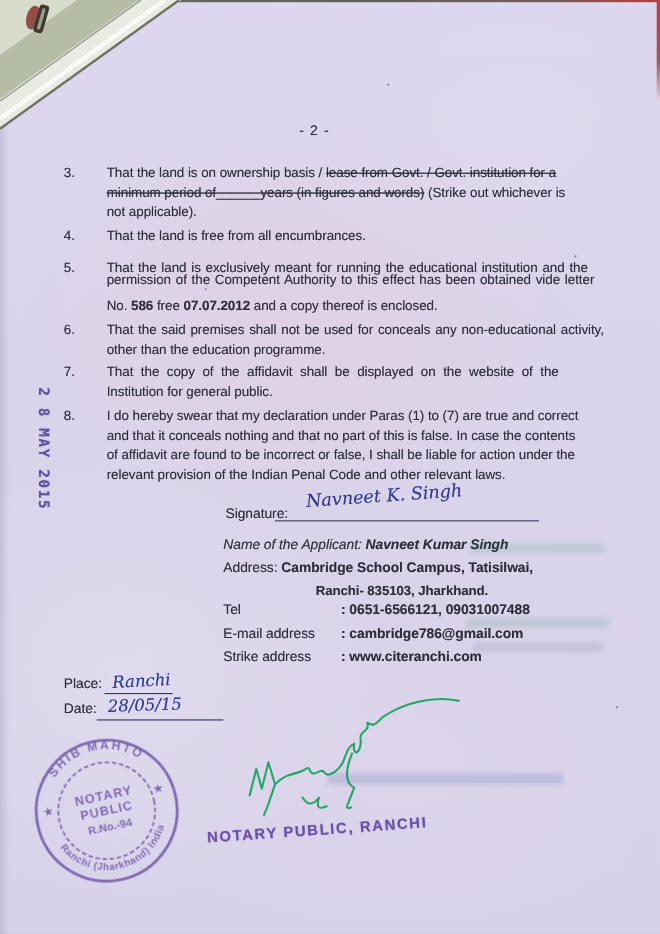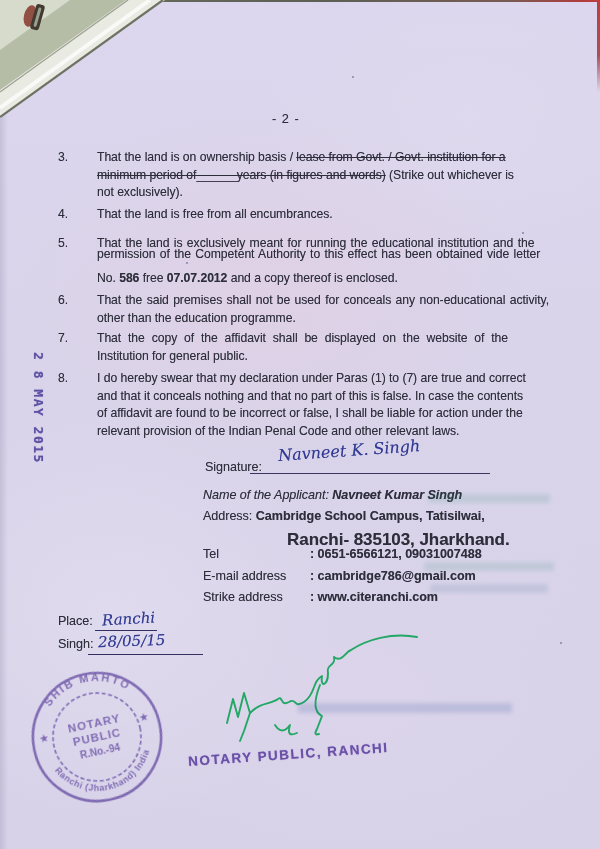--- a/index.html
+++ b/index.html
@@ -56,21 +56,21 @@
 
   <div class="tl" style="left:272px;top:111px;font-size:12.8px;letter-spacing:1px;">- 2 -</div>
 
   <div class="tl" style="left:58px;top:150px;">3.</div>
   <div class="tl" style="left:97px;top:167.5px;">
     <span class="strike">minimum period of______years (in figures and words)</span><span> (Strike out whichever is</span>
   </div>
   <div class="tl" style="left:97px;top:150px;">
     <span>That the land is on ownership basis / </span><span class="strike">lease from Govt. / Govt. institution for a</span>
   </div>
-  <div class="tl" style="left:97px;top:185px;">not exclusively).</div>
+  <div class="tl" style="left:97px;top:185px;">not applicable).</div>
 
   <div class="tl" style="left:58px;top:207px;">4.</div>
   <div class="tl" style="left:97px;top:207px;">That the land is free from all encumbrances.</div>
 
   <div class="tl" style="left:58px;top:236px;">5.</div>
   <div class="tl" style="left:97px;top:236px;word-spacing:1px;">That the land is exclusively meant for running the educational institution and the</div>
   <div class="tl" style="left:97px;top:247px;word-spacing:1px;">permission of the Competent Authority to this effect has been obtained vide letter</div>
   <div class="tl" style="left:97px;top:271px;">
     <span>No. </span><span class="b">586</span><span> free </span><span class="b">07.07.2012</span><span> and a copy thereof is enclosed.</span>
   </div>
@@ -96,36 +96,36 @@
   <div class="tl" style="left:205px;top:460px;font-size:12.6px;">Signature:</div>
   <div class="hw" style="position:absolute;left:278px;top:441px;font-size:16px;transform:rotate(-4deg);white-space:nowrap;">Navneet K. Singh</div>
   <div class="rule" style="left:250px;top:473px;width:240px;"></div>
 
   <div class="tl" style="left:203px;top:488px;font-size:12.6px;font-style:italic;">
     <span>Name of the Applicant: </span><span class="b">Navneet Kumar Singh</span>
   </div>
   <div class="tl" style="left:203px;top:509px;font-size:12.6px;">
     <span>Address: </span><span class="b">Cambridge School Campus, Tatisilwai,</span>
   </div>
-  <div class="tl b" style="left:253px;top:530px;font-size:17px;padding-left:34px;">Ranchi- 835103, Jharkhand.</div>
+  <div class="tl b" style="left:253px;top:530px;font-size:12px;padding-left:34px;">Ranchi- 835103, Jharkhand.</div>
 
   <div class="tl" style="left:203px;top:547px;font-size:12.6px;">Tel</div>
   <div class="tl b" style="left:310px;top:547px;font-size:12.6px;">: 0651-6566121, 09031007488</div>
 
   <div class="tl" style="left:203px;top:569px;font-size:12.6px;text-align:center;">E-mail address</div>
   <div class="tl b" style="left:310px;top:569px;font-size:12.6px;">: cambridge786@gmail.com</div>
 
   <div class="tl" style="left:203px;top:590px;font-size:12.6px;">Strike address</div>
   <div class="tl b" style="left:310px;top:590px;font-size:12.6px;">: www.citeranchi.com</div>
 
   <div class="tl" style="left:58px;top:614px;font-size:12.6px;">Place:</div>
   <div class="hw" style="position:absolute;left:102px;top:610px;font-size:15px;transform:rotate(-3deg);white-space:nowrap;">Ranchi</div>
   <div class="rule" style="left:95px;top:630px;width:62px;border-color:#343061;"></div>
 
-  <div class="tl" style="left:58px;top:637px;font-size:12.6px;">Singh:</div>
+  <div class="tl" style="left:58px;top:637px;font-size:12.6px;">Date:</div>
   <div class="hw" style="position:absolute;left:98px;top:632px;font-size:15px;transform:rotate(-2deg);white-space:nowrap;">28/05/15</div>
   <div class="rule" style="left:88px;top:654px;width:115px;border-color:#343061;"></div>
 
   <svg style="position:absolute;left:220px;top:615px;opacity:.92;" width="205" height="140" viewBox="0 0 205 140">
     <g fill="none" stroke="#13a45a" stroke-width="1.9" stroke-linecap="round" stroke-linejoin="round">
       <path d="M7,108 L13,84 L18,102 L24,78 L30,98 C42,86 50,90 58,84 C63,80 60,92 69,87 C77,82 73,94 84,87 C96,79 92,66 102,61 C100,73 108,71 108,58 C106,48 116,52 114,42 C122,48 125,37 131,35 C146,25 172,17 197,22"></path>
       <path d="M100,70 Q90,95 102,101 L97,114 Q93,121 99,119"></path>
       <path d="M55,110 Q62,121 70,110 Q66,123 77,118"></path>
       <path d="M30,98 L24,116 L20,126"></path>
     </g>

